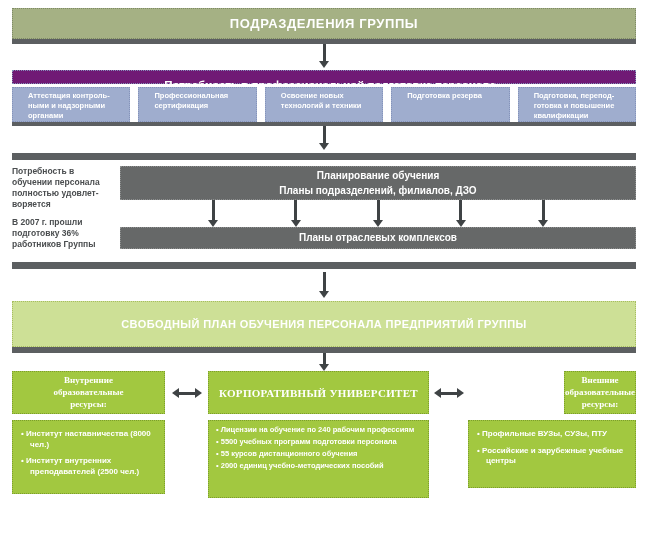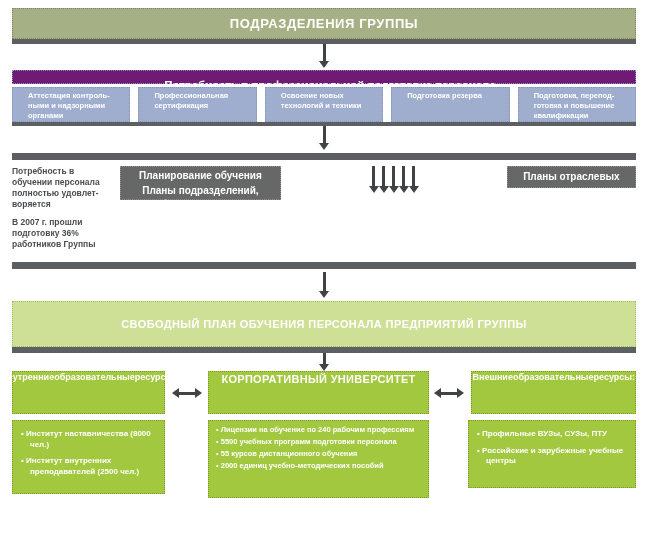--- a/index.html
+++ b/index.html
@@ -55,21 +55,21 @@
   .need-box span { display:block; }
 
   
   .mid { display:flex; margin-top:6px; }
   .mid-left {
     flex:0 0 106px; width:106px; color:#4a4d4f; font-weight:bold;
     font-size:8.5px; line-height:1.3;
   }
   .mid-left p { margin:0 0 7px 0; }
   .mid-left span { display:block; }
-  .mid-right { flex:1 1 auto; margin-left:2px; display:flex; flex-direction:row; }
+  .mid-right { flex:1 1 auto; margin-left:2px; display:flex; flex-direction:column; }
   .grey-box {
     background:#666868; border:1px dotted #8c8e8e; box-sizing:border-box;
     color:#fff; font-weight:bold; text-align:center;
   }
   .grey-box.plan { height:34px; font-size:10px; line-height:1.45; padding-top:2px; }
   .grey-box.plan span { display:block; }
   .grey-box.industry { height:22px; line-height:20px; font-size:10px; }
   .mid-arrows {
     height:27px; display:flex; justify-content:space-between; padding:0 88px;
   }
@@ -91,22 +91,22 @@
     width:0; height:0; border-top:5px solid transparent; border-bottom:5px solid transparent;
     border-right:7px solid #3f4345;
   }
   .h-arrow .hr {
     width:0; height:0; border-top:5px solid transparent; border-bottom:5px solid transparent;
     border-left:7px solid #3f4345;
   }
 
   .gbox { background:#a2c840; border:1px dotted #7c9e2c; box-sizing:border-box; color:#fff; }
   .col-header {
-    height:43px; display:flex; flex-direction:row; justify-content:center;
-    text-align:center; font-weight:bold; font-size:9px; line-height:1.3;
+    height:43px; display:flex; flex-direction:column; justify-content:center;
+    text-align:center; font-weight:bold; font-size:9px; line-height:1.3;font-family:Liberation Serif, serif;
   }
   .col-header.big { font-size:11px; letter-spacing:0.3px; }
   .col-header span { display:block; }
   .col-list {
     margin-top:6px; font-weight:bold; color:#fff; overflow:hidden;
     padding:8px 6px 6px 8px; font-size:8px; line-height:1.3;
   }
   .col.internal .col-list { height:74px; }
   .col.external .col-list { height:68px; }
   .col.university .col-list { min-height:78px; padding:5px 6px 4px 7px; font-size:7.5px; line-height:1.18; }

